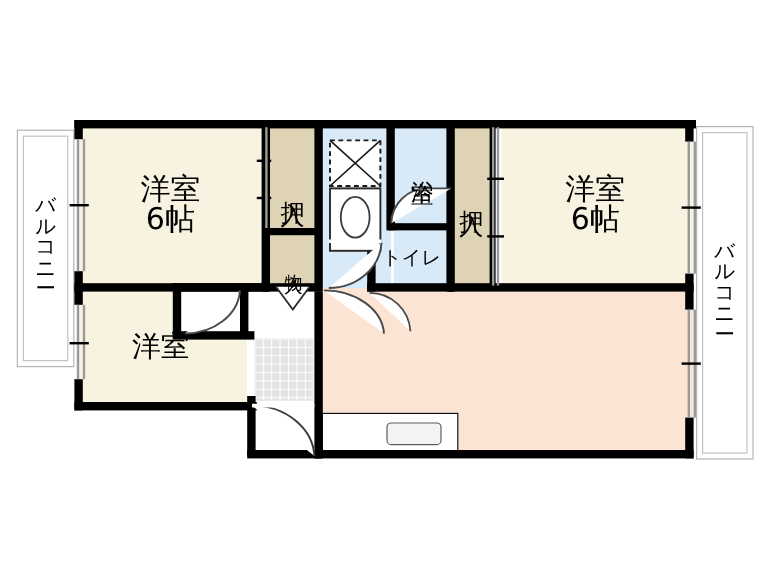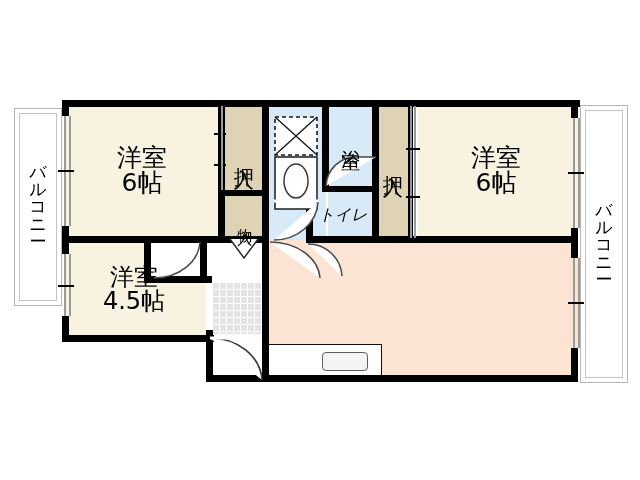--- a/index.html
+++ b/index.html
@@ -176,21 +176,20 @@
     <line x1="4" y1="2" x2="56" y2="2" stroke="#ffffff" stroke-width="3"></line>
   </svg>
 
   <div class="lbl" style="left:64px;top:115px;width:156px;height:110px;font-size:25px;">
     <span>洋室</span>
     <span>6帖</span>
   </div>
 
   <div class="lbl" style="left:64px;top:252px;width:140px;height:74px;font-size:24px;">
     <span>洋室</span>
-    <span>4.5帖</span>
   </div>
 
   <div class="lbl" style="left:418px;top:115px;width:156px;height:110px;font-size:25px;">
     <span>洋室</span>
     <span>6帖</span>
   </div>
 
   <div class="lbl" style="left:350px;top:270px;width:180px;height:70px;font-size:26px;">
   </div>
 
@@ -200,17 +199,17 @@
   <div class="lbl" style="left:226px;top:198px;width:36px;height:40px;font-size:15px;">
     <span style="writing-mode:vertical-rl;text-orientation:upright;letter-spacing:1px;">物入</span>
   </div>
   <div class="lbl" style="left:376px;top:128px;width:34px;height:66px;font-size:20px;">
     <span style="writing-mode:vertical-rl;text-orientation:upright;letter-spacing:2px;">押入</span>
   </div>
 
   <div class="lbl" style="left:328px;top:110px;width:46px;height:52px;font-size:19px;">
     <span style="writing-mode:vertical-rl;text-orientation:upright;letter-spacing:1px;">浴室</span>
   </div>
-  <div class="lbl" style="left:312px;top:198px;width:62px;height:34px;font-size:16px;font-style:italic;">
+  <div class="lbl" style="left:312px;top:198px;width:62px;height:34px;font-size:16px;">
     <span>トイレ</span>
   </div>
 
 </div>
 
 </body></html>

